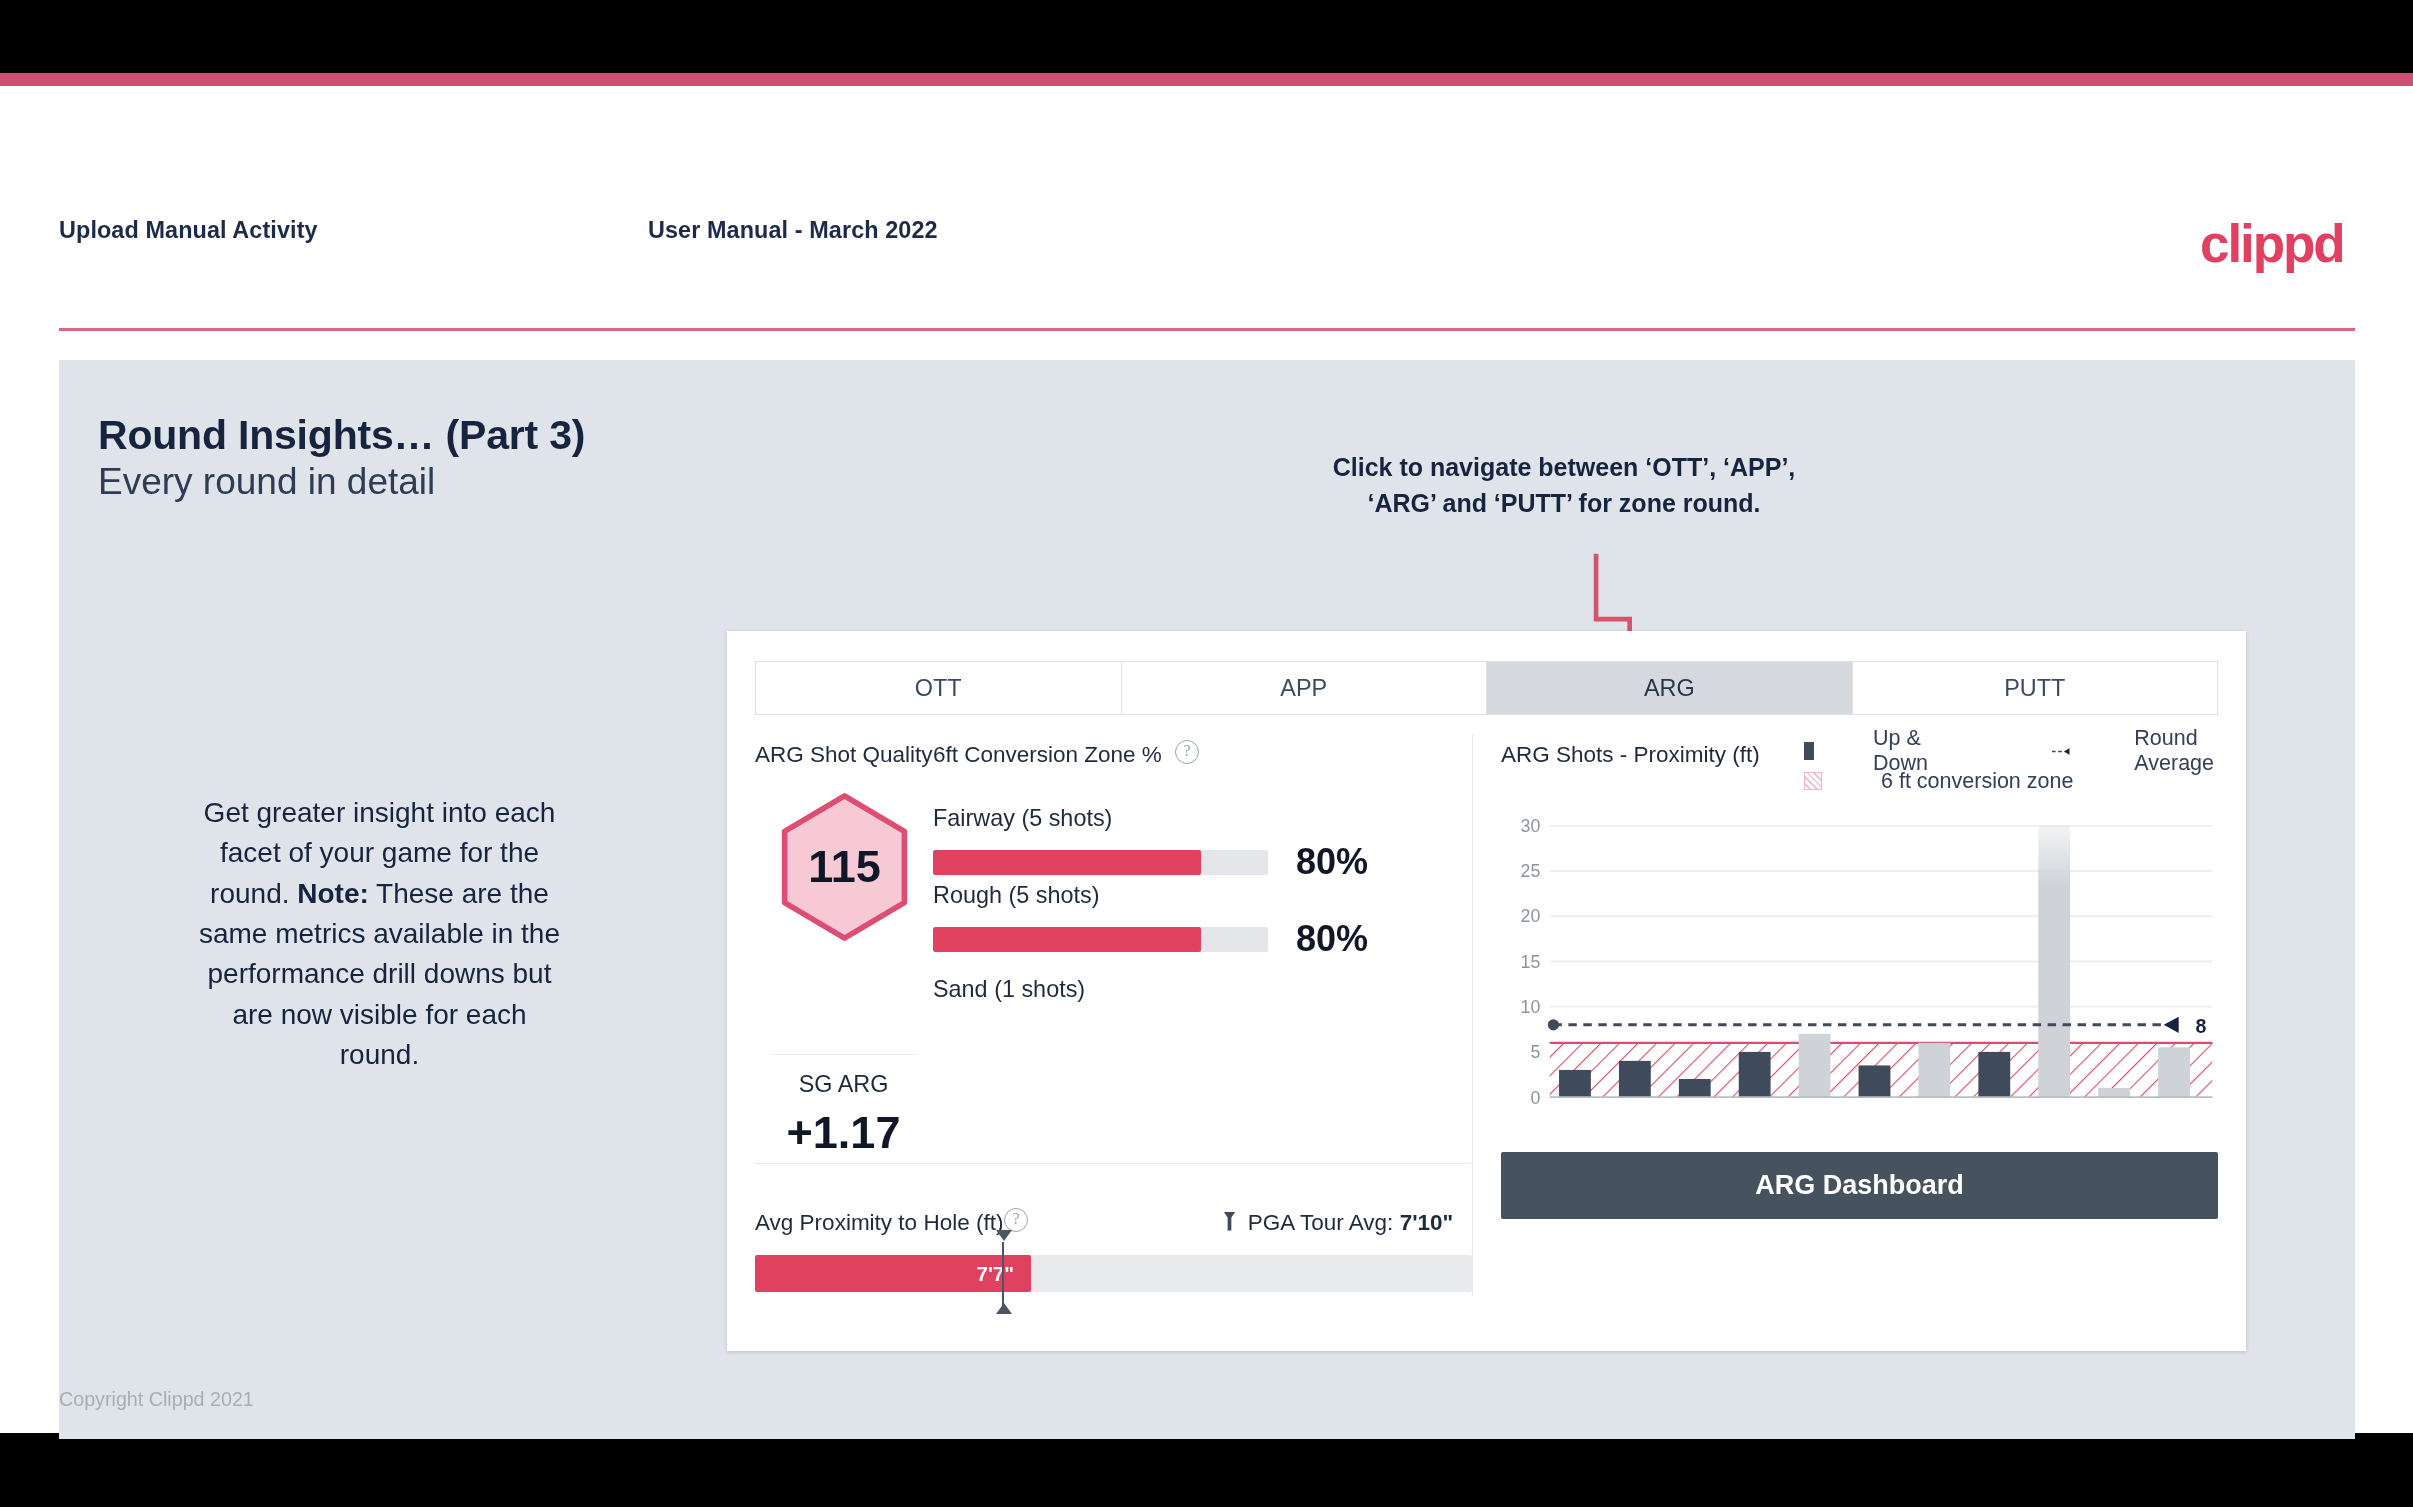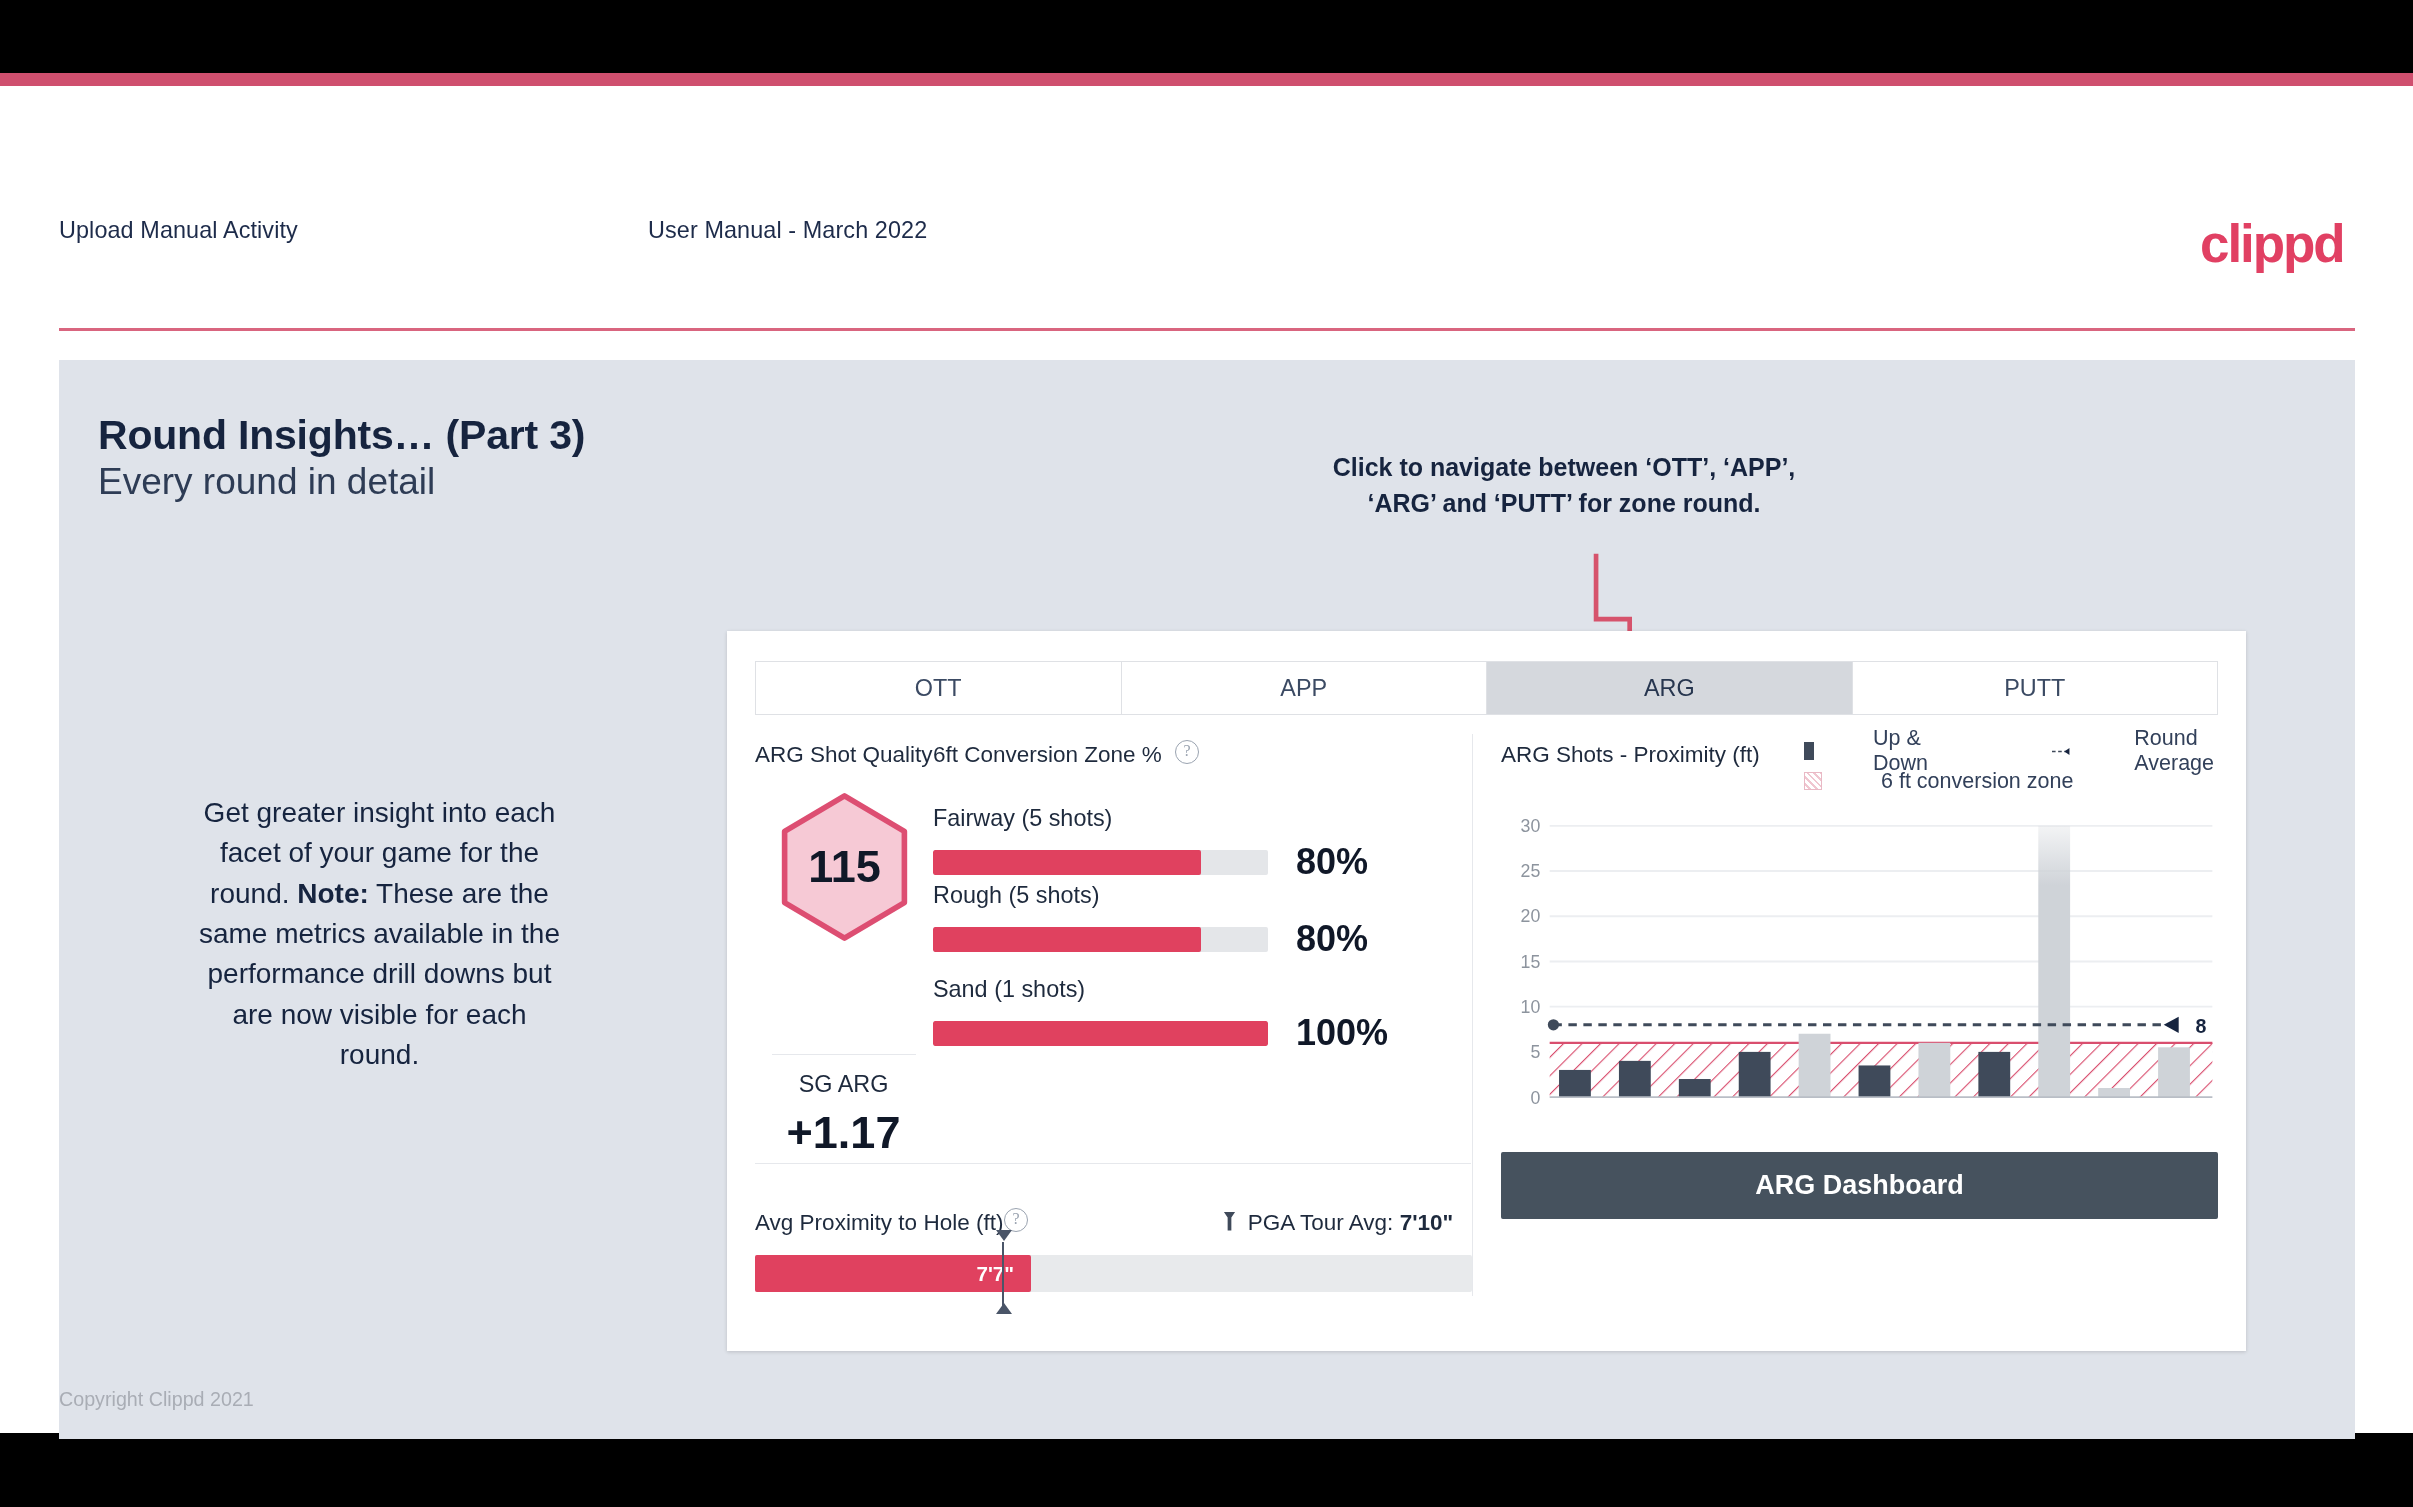--- a/index.html
+++ b/index.html
@@ -17,21 +17,21 @@
 
   
   #slide {
     position: absolute; left:0; top:86px; width:2413px; height:1347px;
     background:#ffffff;
   }
 
   
   #header { position:absolute; left:0; top:0; width:2413px; height:157px; }
   .hdr-txt {
-    position:absolute; font-size:23.4px; color:#1d2b4a; font-weight:400;
+    position:absolute; font-size:23.4px; color:#1d2b4a; font-weight:700;
     letter-spacing:0.1px;
   }
   #hdr-left   { left:59px;  top:131px; }
   #hdr-center { left:648px; top:131px; }
   #logo {
     position:absolute; left:2200px; top:131px;
     font-size:53px; font-weight:800; color:#e14063;
     letter-spacing:-2.1px; line-height:1;
   }
   #hdr-rule {
@@ -284,26 +284,20 @@
       <div class="cz-bar-line">
         <div class="cz-track">
           <div class="cz-fill" style="width:80%"></div>
         </div>
         <div class="cz-pct">80%</div>
       </div>
     </div>
 
     <div class="cz-row" style="top:345px">
       <div class="cz-name">Sand (1 shots)</div>
-      <div class="cz-bar-line">
-        <div class="cz-track">
-          <div class="cz-fill" style="width:100%"></div>
-        </div>
-        <div class="cz-pct">100%</div>
-      </div>
     </div>
 
     <div class="sec-label" id="lbl-prox">Avg Proximity to Hole (ft)</div>
     <div id="help-px">
       <span class="help-ic">?</span>
     </div>
     <div id="pga">
       <svg class="tee-ic" width="13" height="20.6" viewBox="0 0 14 22">
         <path d="M1 1 h12 l-4 6 v14 h-4 V7 Z" fill="#3f4a5a"></path>
       </svg>

